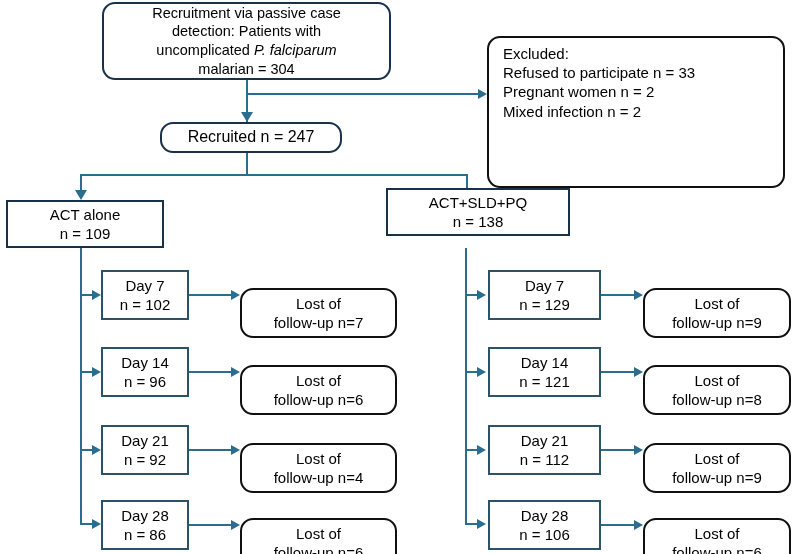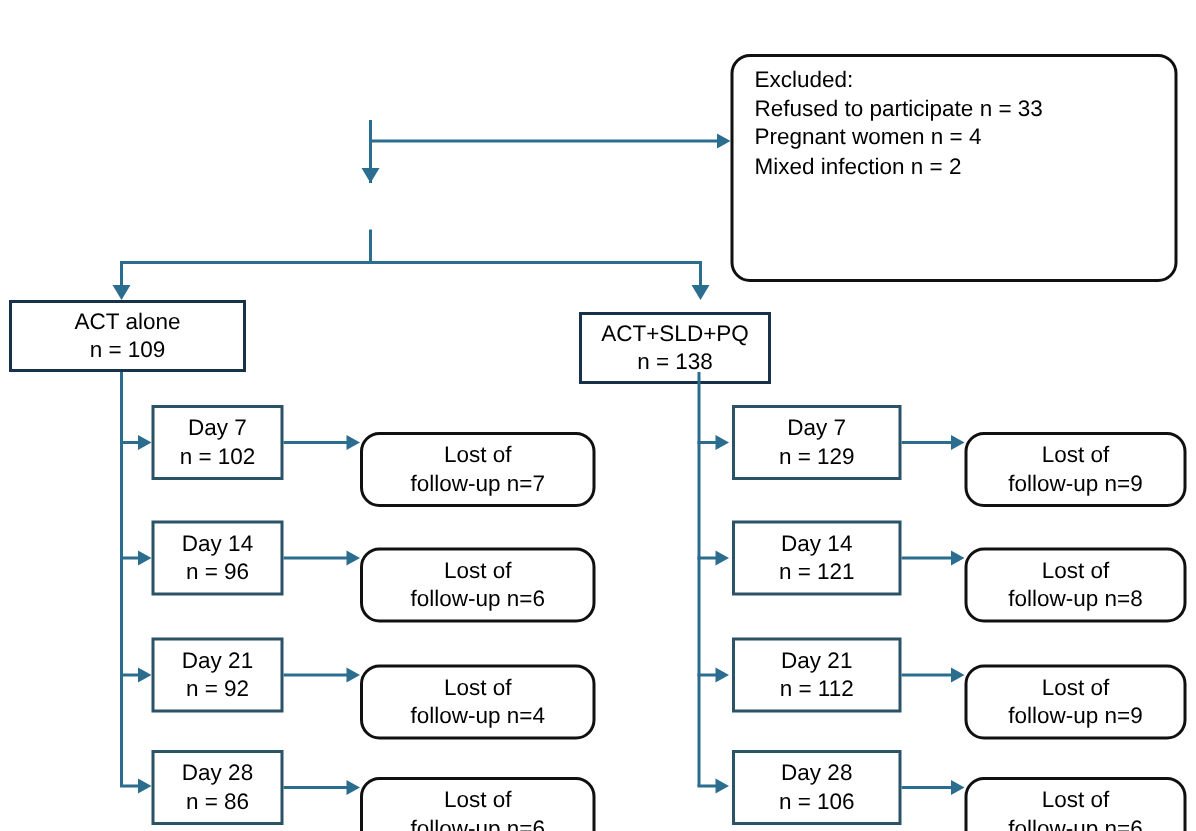--- a/index.html
+++ b/index.html
@@ -64,33 +64,42 @@
   }
   .t-left { text-align: left; align-items: flex-start; }
   .italic { font-style: italic; }
   .ln { display: block; white-space: pre; }
 </style>
 </head>
 <body>
 
 <div id="canvas">
 
+  <div class="box box-round" style="left:102px; top:2px; width:289px; height:78px; font-size:14.5px;">
+    <span class="ln">Recruitment via passive case</span>
+    <span class="ln">detection: Patients with</span>
+    <span class="ln"><span>uncomplicated </span><span class="italic">P. falciparum</span></span>
+    <span class="ln">malarian = 304</span>
+  </div>
 
   <div class="box box-round-black t-left" style="left:487px; top:18px; width:298px; height:152px; font-size:15px; padding:6px 0 6px 14px; justify-content:flex-start;">
     <span class="ln">Excluded:</span>
     <span class="ln">Refused to participate n = 33</span>
-    <span class="ln">Pregnant women n = 4</span>
+    <span class="ln">Pregnant women n = 2</span>
     <span class="ln">Mixed infection n = 2</span>
   </div>
 
   <div class="line vline" style="left:246px; top:80px; width:2px; height:42px;"></div>
   <div class="line hline" style="left:246px; top:93px; width:232px; height:2px;"></div>
   <div class="arrow-right" style="left:478px; top:89px;"></div>
   <div class="arrow-down" style="left:241px; top:112px;"></div>
 
+  <div class="box box-round" style="left:160px; top:122px; width:182px; height:31px; font-size:16px;">
+    <span class="ln">Recruited n = 247</span>
+  </div>
 
   <div class="line vline" style="left:246px; top:153px; width:2px; height:22px;"></div>
   <div class="line hline" style="left:80px; top:174px; width:388px; height:2px;"></div>
   <div class="line vline" style="left:80px; top:174px; width:2px; height:22px;"></div>
   <div class="line vline" style="left:466px; top:174px; width:2px; height:22px;"></div>
   <div class="arrow-down" style="left:75px; top:190px;"></div>
   <div class="arrow-down" style="left:461px; top:190px;"></div>
 
   <div class="box box-sq-dark" style="left:6px; top:200px; width:158px; height:48px; font-size:15px;">
     <span class="ln">ACT alone</span>
@@ -144,21 +153,21 @@
     <span class="ln">Day 28</span>
     <span class="ln">n = 86</span>
   </div>
   <div class="line hline" style="left:189px; top:524px; width:44px; height:2px;"></div>
   <div class="arrow-right" style="left:231px; top:520px;"></div>
   <div class="box box-round-black" style="left:240px; top:500px; width:157px; height:50px; font-size:15px;">
     <span class="ln">Lost of</span>
     <span class="ln">follow-up n=6</span>
   </div>
 
-  <div class="box box-sq-dark" style="left:386px; top:208px; width:128px; height:48px; font-size:15px;">
+  <div class="box box-sq-dark" style="left:386px; top:188px; width:184px; height:48px; font-size:15px;">
     <span class="ln">ACT+SLD+PQ</span>
     <span class="ln">n = 138</span>
   </div>
 
   <div class="line vline" style="left:465px; top:248px; width:2px; height:276px;"></div>
 
   <div class="line hline" style="left:465px; top:294px; width:14px; height:2px;"></div>
   <div class="arrow-right" style="left:477px; top:290px;"></div>
   <div class="box box-sq" style="left:488px; top:270px; width:113px; height:50px; font-size:15px;">
     <span class="ln">Day 7</span>

